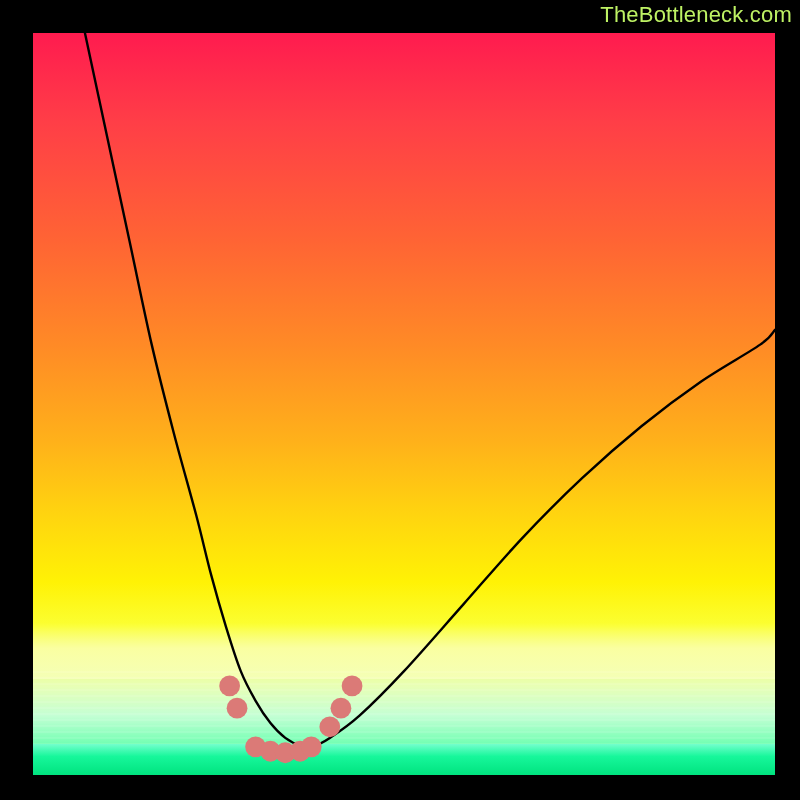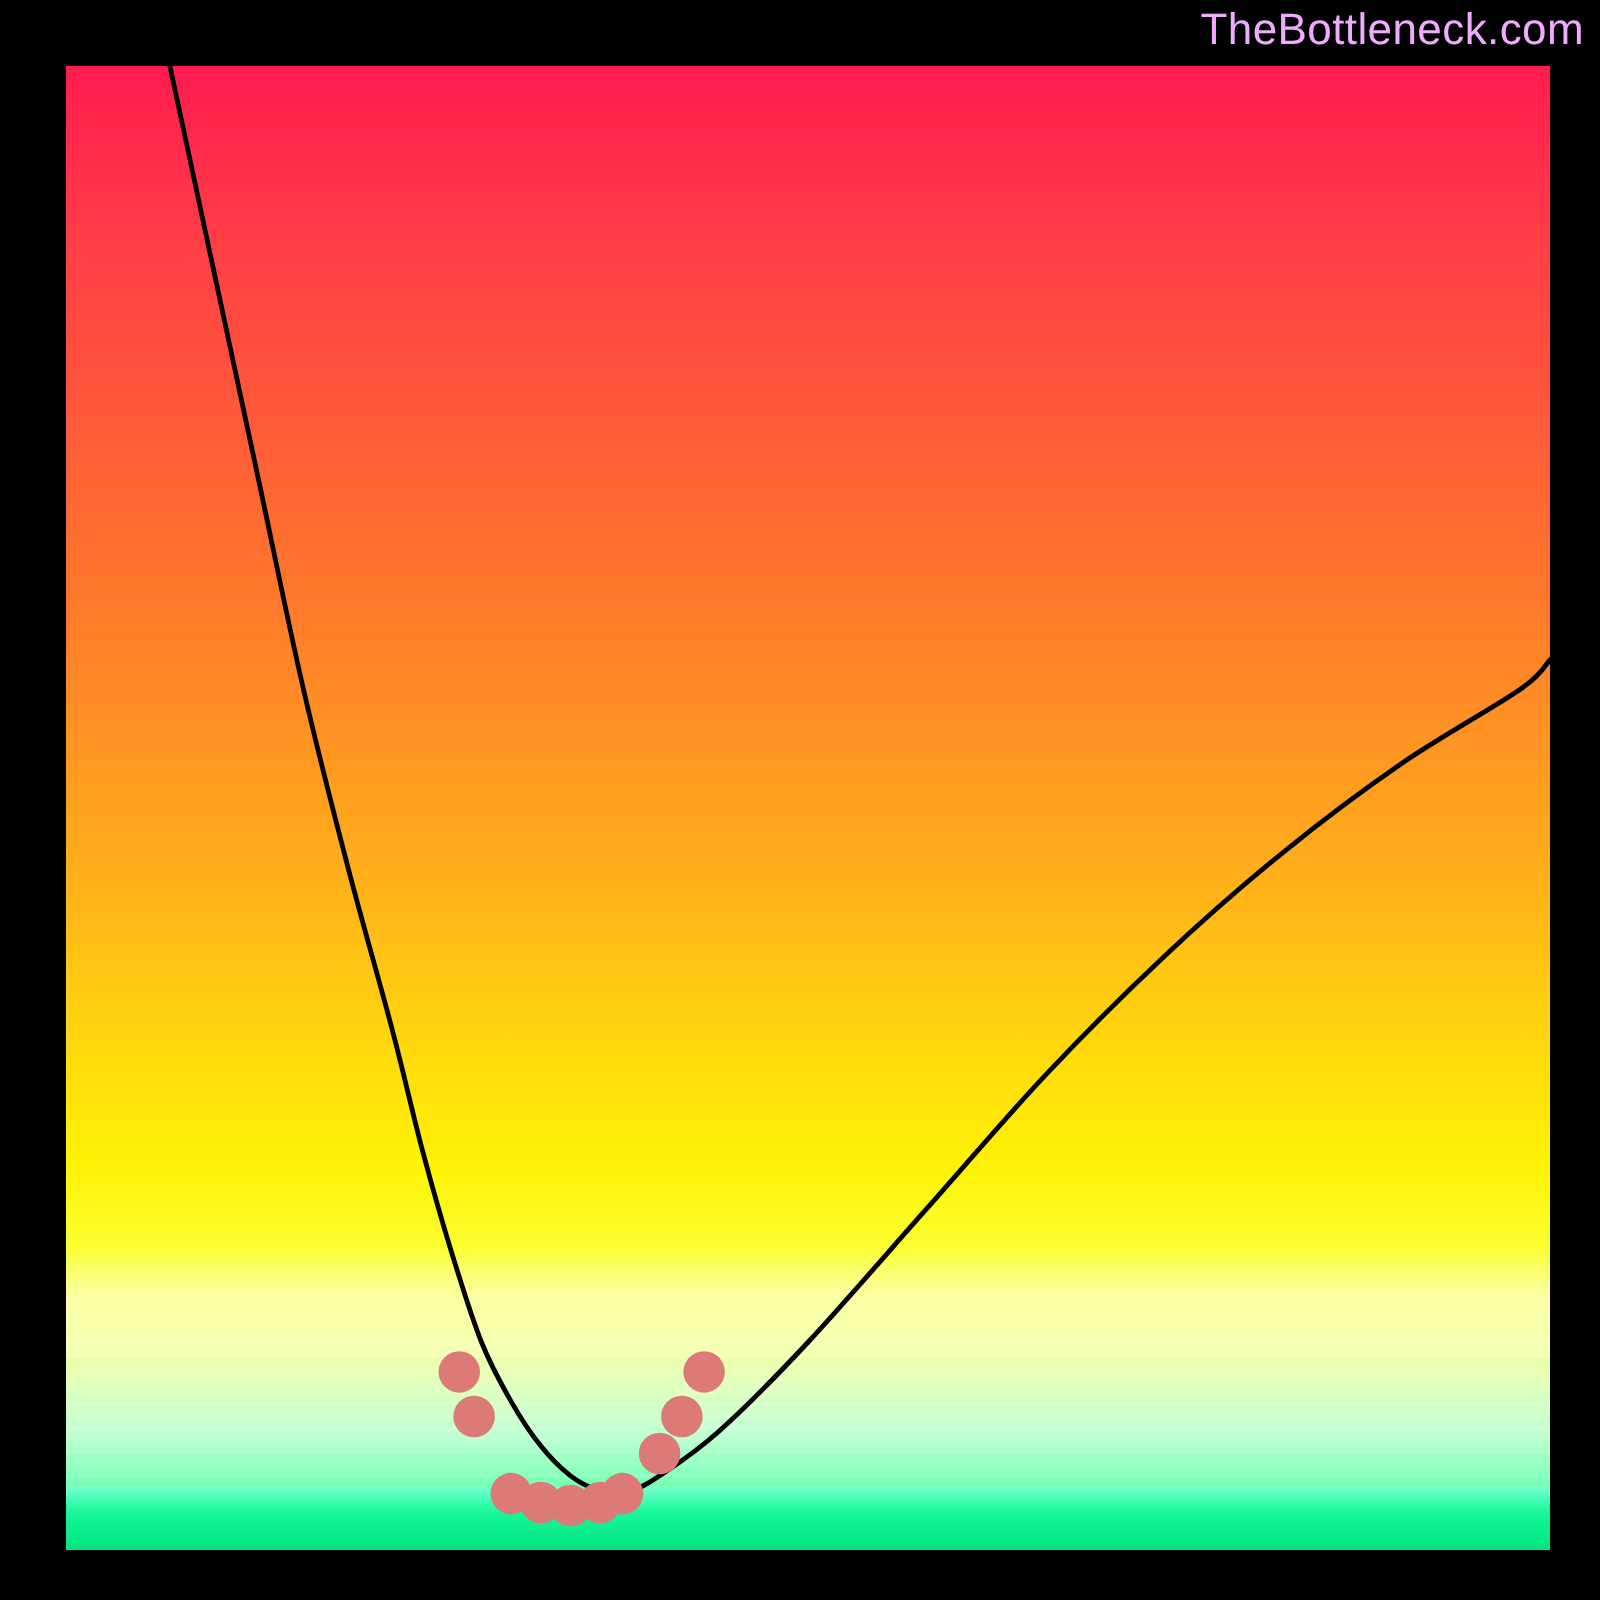--- a/index.html
+++ b/index.html
@@ -14,21 +14,21 @@
   .frame {
     position: relative;
     width: 800px;
     height: 800px;
     background: #000;
   }
   .watermark {
     position: absolute;
     top: 2px;
     right: 8px;
-    color: #f0abfc;
+    color: #bef264;
     font-size: 22px;
     font-weight: 500;
     letter-spacing: 0.2px;
     z-index: 10;
   }
   .plot-area {
     position: absolute;
     left: 33px;
     top: 33px;
     width: 742px;   

